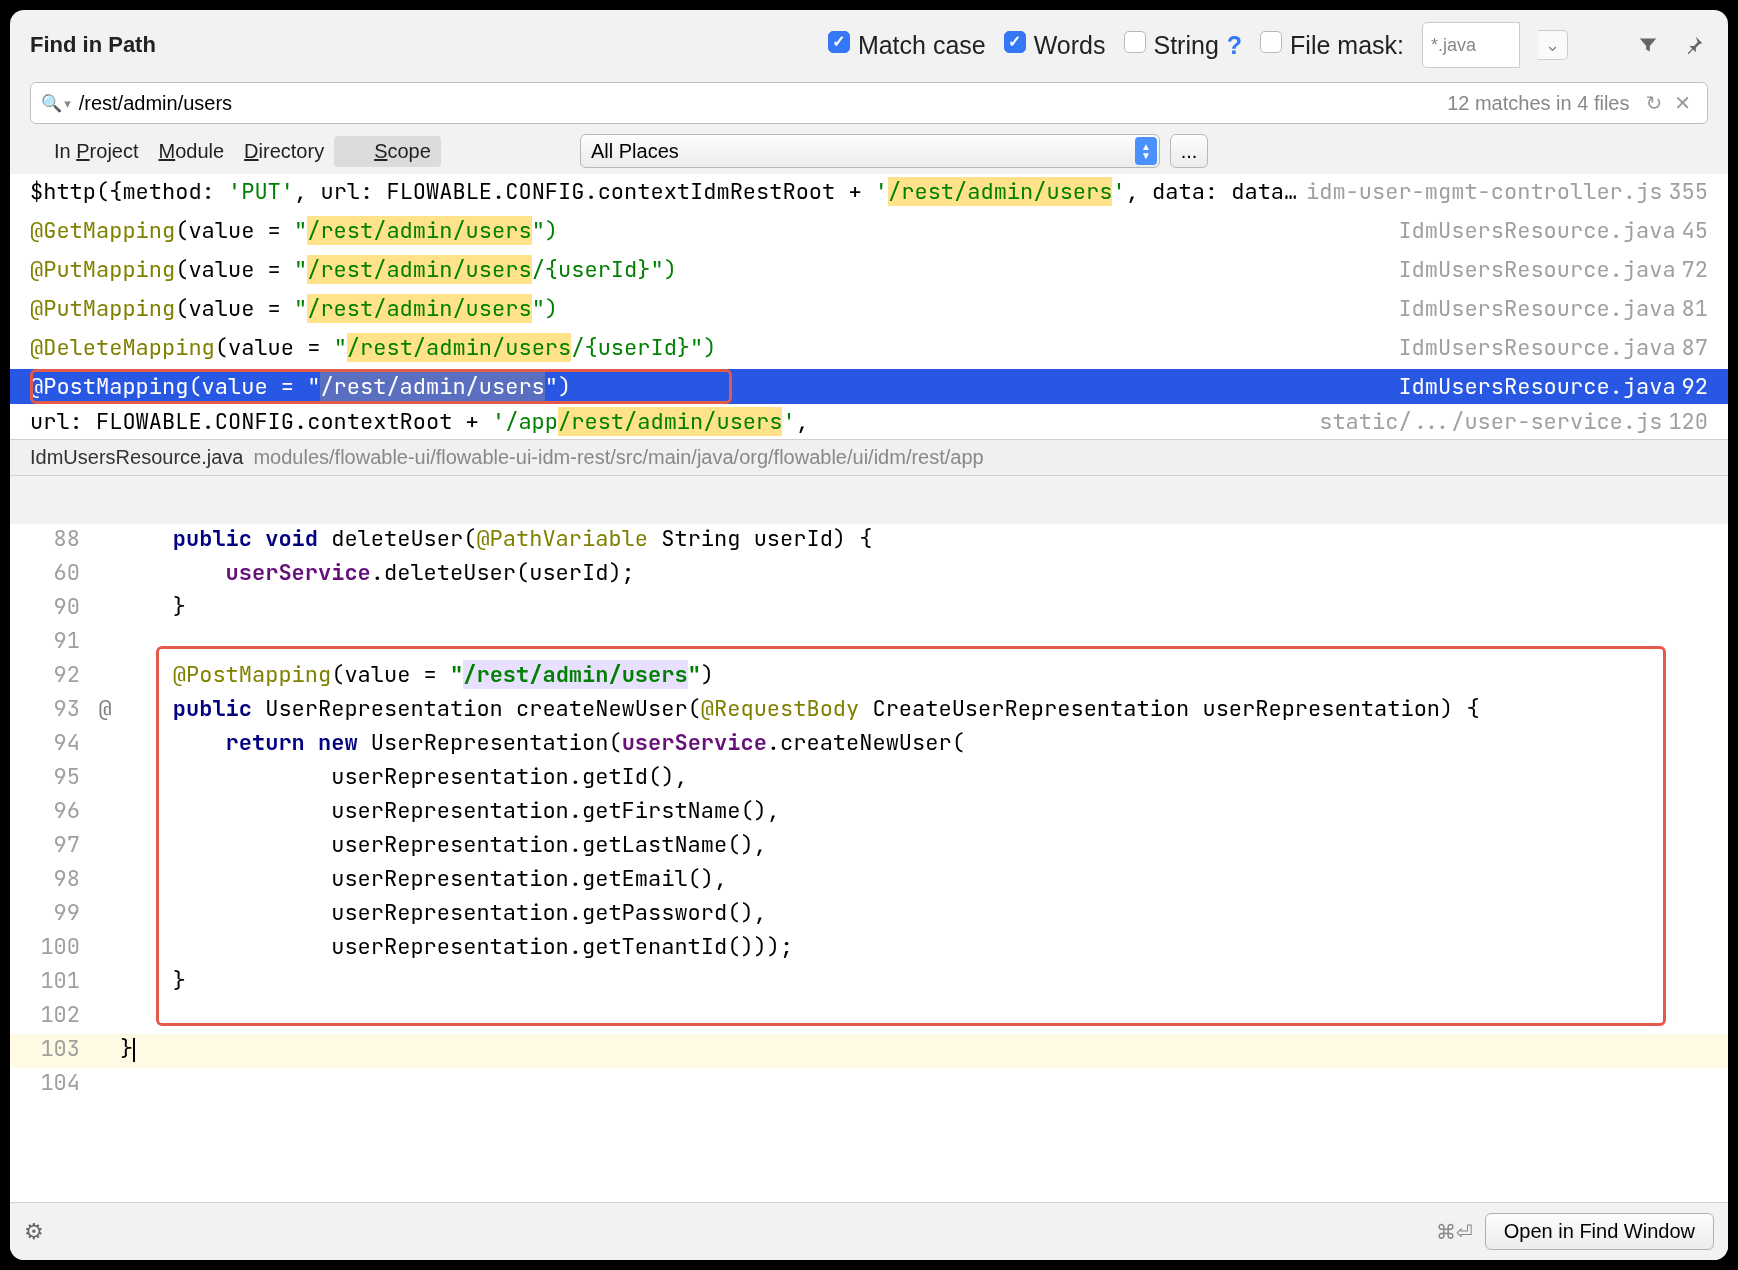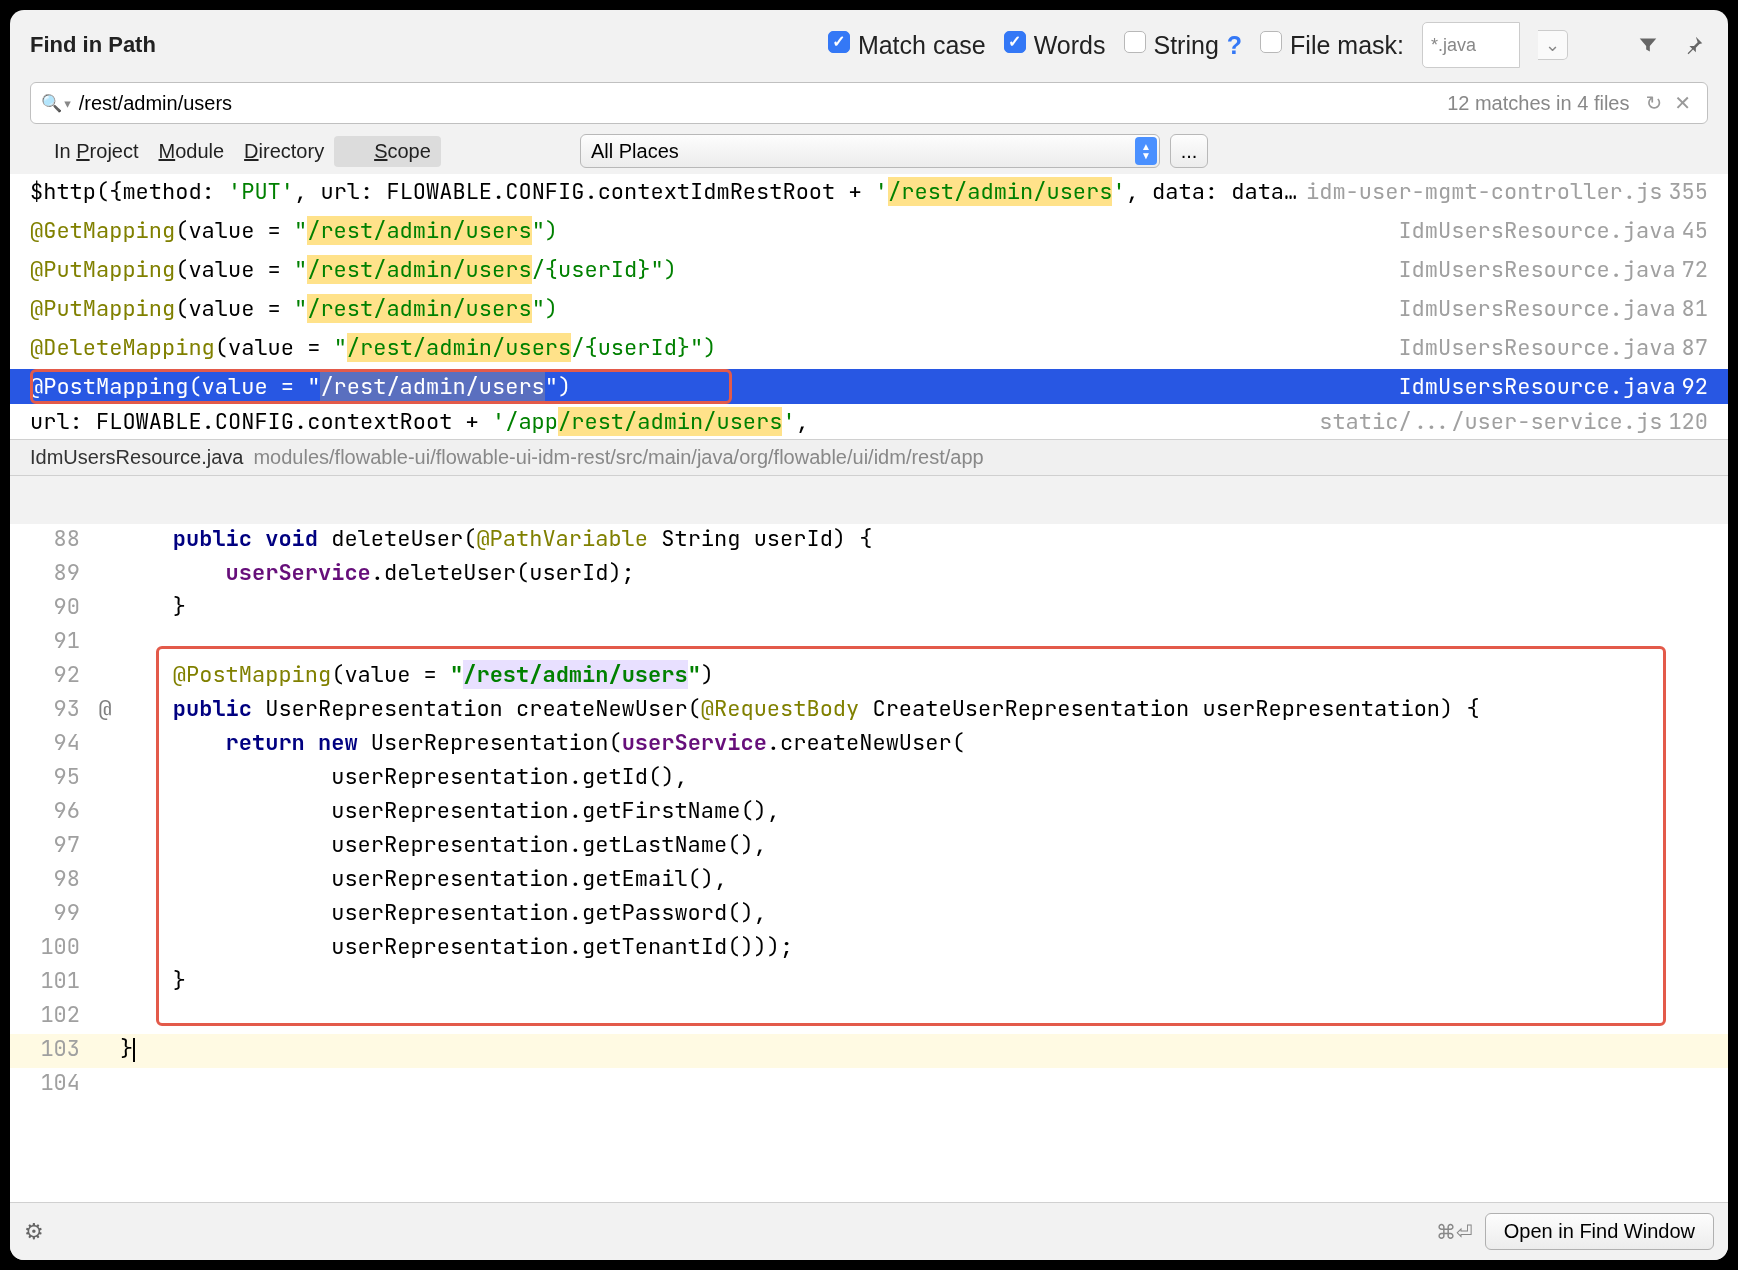--- a/index.html
+++ b/index.html
@@ -168,21 +168,21 @@
   </div>
 
   <div class="editor">
     <div class="code-box"></div>
     <div class="line">
         <span class="gutter">88</span>
         <span class="icons-col"></span>
         <span class="src">    <span class="kw">public void</span><span> deleteUser(</span><span class="ann">@PathVariable</span><span> String userId) {</span></span>
       </div>
     <div class="line">
-        <span class="gutter">89</span>
+        <span class="gutter">60</span>
         <span class="icons-col"></span>
         <span class="src">        <span class="fld">userService</span><span>.deleteUser(userId);</span></span>
       </div>
     <div class="line">
         <span class="gutter">90</span>
         <span class="icons-col"></span>
         <span class="src">    <span>}</span></span>
       </div>
     <div class="line">
         <span class="gutter">91</span>

